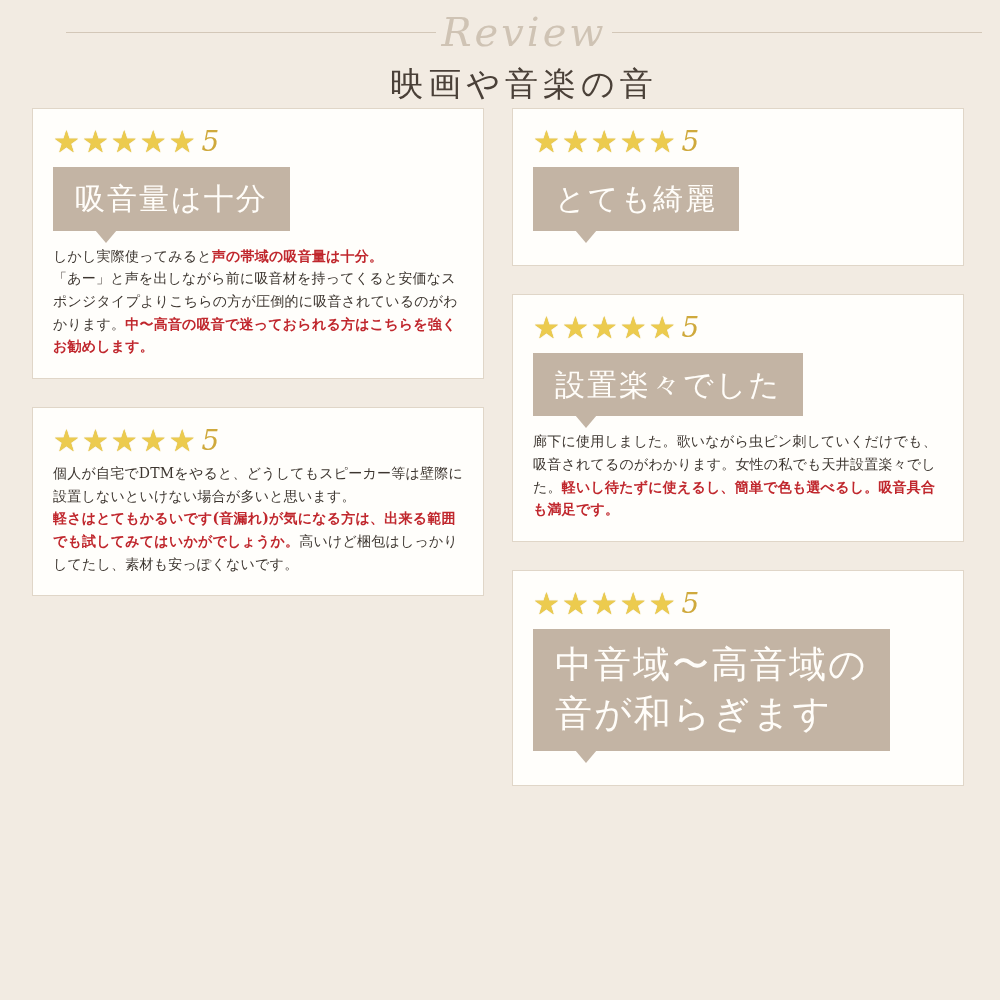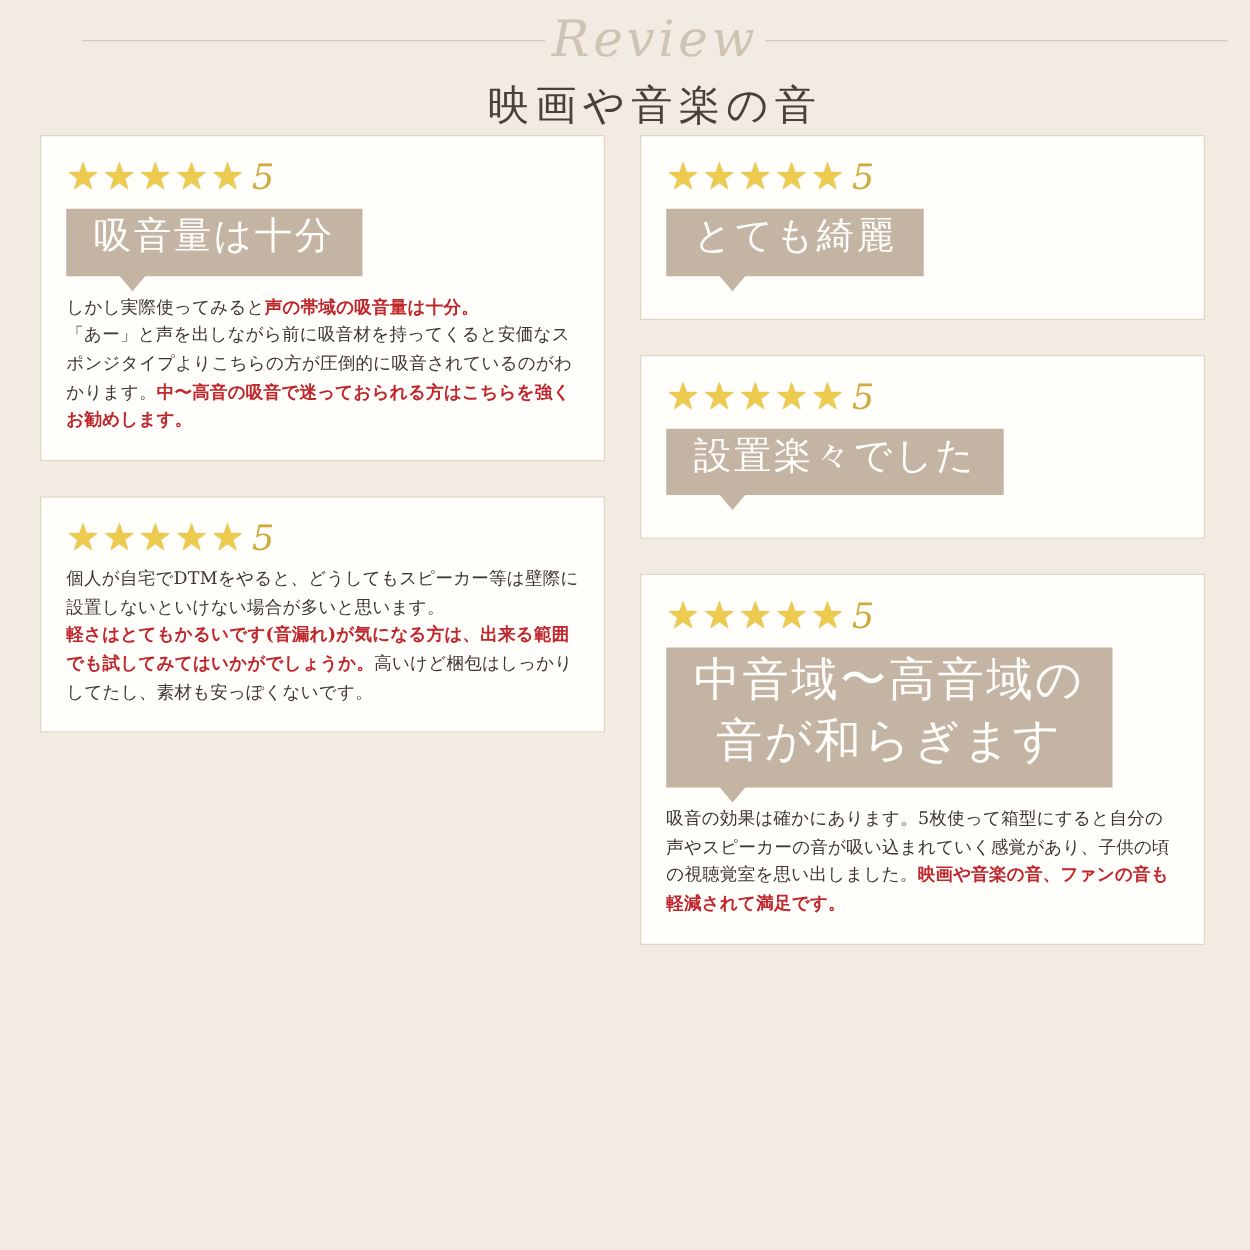--- a/index.html
+++ b/index.html
@@ -88,24 +88,23 @@
     line-height: 1;
   }
 
   .bubble-wrap { position: relative; margin: 4px 0 14px 0; display: inline-block; }
   .bubble {
     background: #c3b4a4;
     color: #fffdf9;
     font-family: "DejaVu Serif", serif;
     font-size: 30px;
     letter-spacing: 2px;
-    padding: 2px 22px 12px 22px;
+    padding: 12px 22px 12px 22px;
     display: inline-block;
     line-height: 1.32;
-    text-align: center;
   }
   .bubble.two-line { font-size: 37px; }
   .bubble-wrap::after {
     content: "";
     position: absolute;
     left: 42px;
     bottom: -12px;
     width: 0; height: 0;
     border-left: 11px solid transparent;
     border-right: 11px solid transparent;
@@ -186,32 +185,32 @@
           <span class="star">★</span>
           <span class="star">★</span>
           <span class="star">★</span>
           <span class="star">★</span>
           <span class="star">★</span>
           <span class="score">5</span>
         </div>
         <div class="bubble-wrap">
           <div class="bubble">設置楽々でした</div>
         </div>
+        <div class="body-text"><span>廊下に使用しました。歌いながら虫ピン刺していくだけでも、吸音されてるのがわかります。女性の私でも天井設置楽々でした。</span><span class="hl">軽いし待たずに使えるし、簡単で色も選べるし。吸音具合も満足です。</span></div>
       </div>
 
       <div class="card">
         <div class="stars">
           <span class="star">★</span>
           <span class="star">★</span>
           <span class="star">★</span>
           <span class="star">★</span>
           <span class="star">★</span>
           <span class="score">5</span>
         </div>
         <div class="bubble-wrap">
           <div class="bubble two-line">中音域〜高音域の<br>音が和らぎます</div>
         </div>
-        <div class="body-text"><span>吸音の効果は確かにあります。5枚使って箱型にすると自分の声やスピーカーの音が吸い込まれていく感覚があり、子供の頃の視聴覚室を思い出しました。</span><span class="hl">映画や音楽の音、ファンの音も軽減されて満足です。</span></div>
       </div>
 
     </div>
   </div>
 </div>
 
 </body></html>

